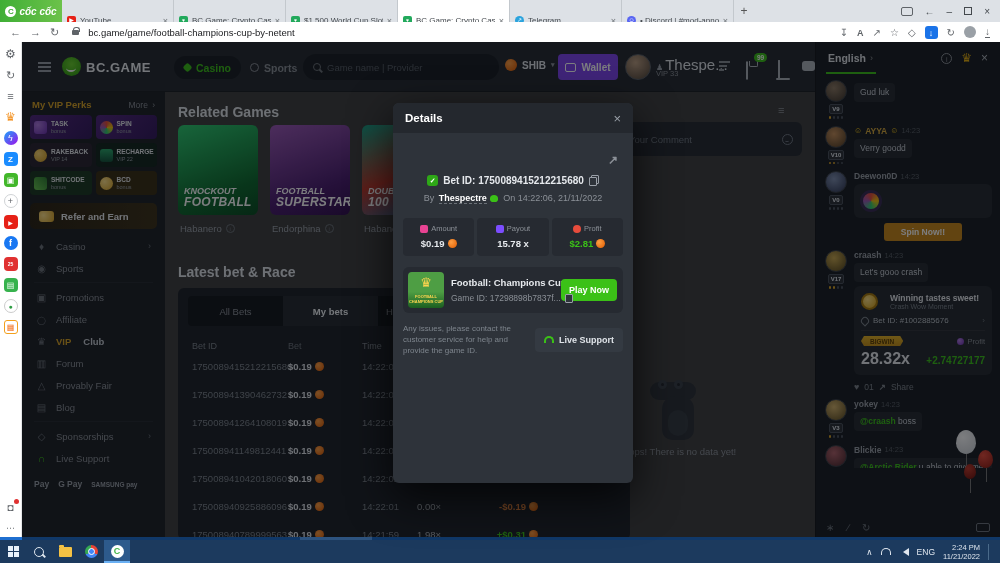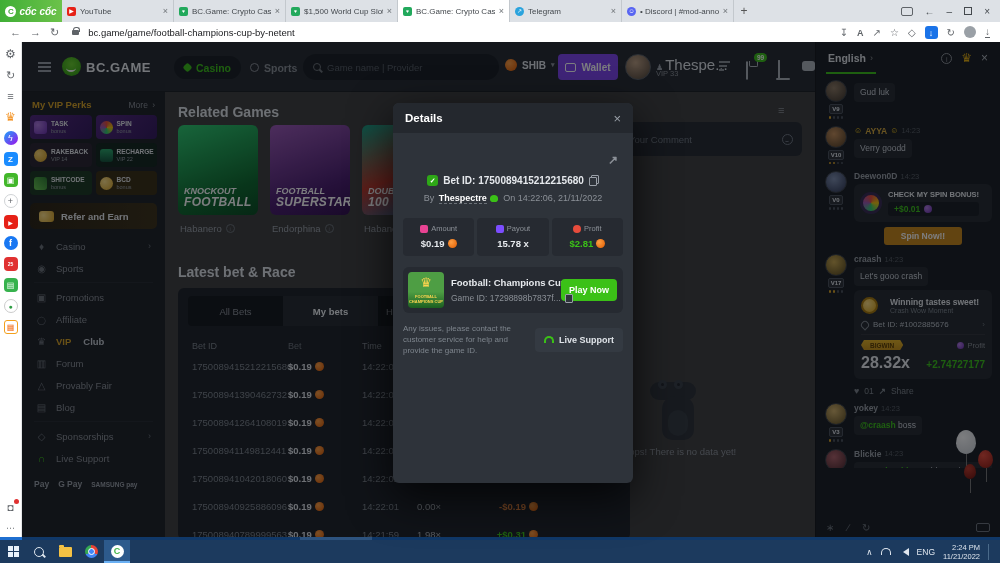--- a/index.html
+++ b/index.html
@@ -2,21 +2,21 @@
 <html><head>
 <meta charset="utf-8">
 <style>
   *{margin:0;padding:0;box-sizing:border-box}
   html,body{width:1000px;height:563px;overflow:hidden;background:#111;font-family:"Liberation Sans",sans-serif;position:relative}
   
   .tabbar{position:absolute;left:0;top:0;width:1000px;height:22px;background:#dde1e6;display:flex;align-items:stretch}
   .brand{width:62px;background:linear-gradient(90deg,#3fae35,#6cc24a);color:#fff;font-weight:bold;font-style:italic;font-size:10px;display:flex;align-items:center;justify-content:center;gap:3px;flex:0 0 auto}
   .brandlogo{width:11px;height:11px;border-radius:50%;background:#fff;color:#3fae35;font-size:8px;font-weight:bold;text-align:center;line-height:11px;font-style:normal}
   .brandlogo::before{content:"C"}
-  .tab{flex:0 0 112px;display:flex;align-items:center;gap:4px;padding:8px 5px;font-size:8px;color:#43484d;border-right:1px solid #c3c8cd;overflow:hidden;white-space:nowrap}
+  .tab{flex:0 0 112px;display:flex;align-items:flex-start;gap:4px;padding:16px 5px;font-size:8px;color:#43484d;border-right:1px solid #c3c8cd;overflow:hidden;white-space:nowrap}
   .tab.active{background:#fff}
   .tlabel{overflow:hidden;text-overflow:clip;white-space:nowrap;flex:1}
   .fav{width:9px;height:9px;flex:0 0 auto;border-radius:2px;position:relative;color:#fff;font-size:6px;text-align:center;line-height:9px}
   .f-yt{background:#e62117}.f-yt::before{content:"\25B6"}
   .f-bc{background:#22a95c}.f-bc::before{content:"\2665";font-size:5px}
   .f-tg{background:#2aa3dd;border-radius:50%}.f-tg::before{content:"\2197"}
   .f-dc{background:#5865f2;border-radius:50%}.f-dc::before{content:"\263A";font-size:6px}
   .tabx{color:#6f7478;font-size:9px;flex:0 0 auto}.tabx::before{content:"\00D7"}
   .newtab{width:20px;display:flex;align-items:center;justify-content:center;color:#555;font-size:12px}.newtab::before{content:"+"}
   .winctl{margin-left:auto;display:flex;align-items:center;gap:12px;padding:0 10px;color:#43484d;font-size:10px;flex:0 0 auto}
@@ -715,27 +715,20 @@
               <i></i>
             </span>
           </div>
         <div class="mbody">
           <div class="mname">
               <span>Deewon0D</span>
               <span class="mtime">14:23</span>
             </div>
           <div class="spincard">
             <span class="wheel"></span>
-            <span>
-              <div class="sptitle">CHECK MY SPIN BONUS!</div>
-              <div class="spamt">
-                  <span>+$0.01</span>
-                  <span class="pcoin"></span>
-                </div>
-            </span>
           </div>
           <div class="spinbtn">Spin Now!!</div>
         </div>
       </div>
 
       <div class="msg">
         <div class="mava">
             <span class="ava av4"></span>
             <span class="vbadge">V17</span>
             <span class="mdots">

